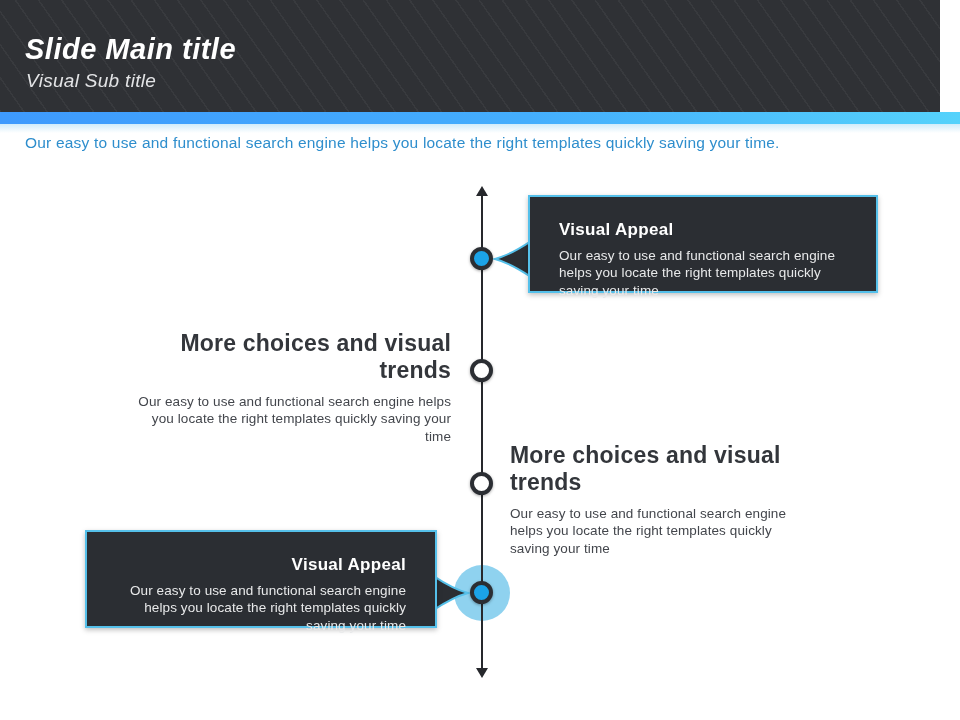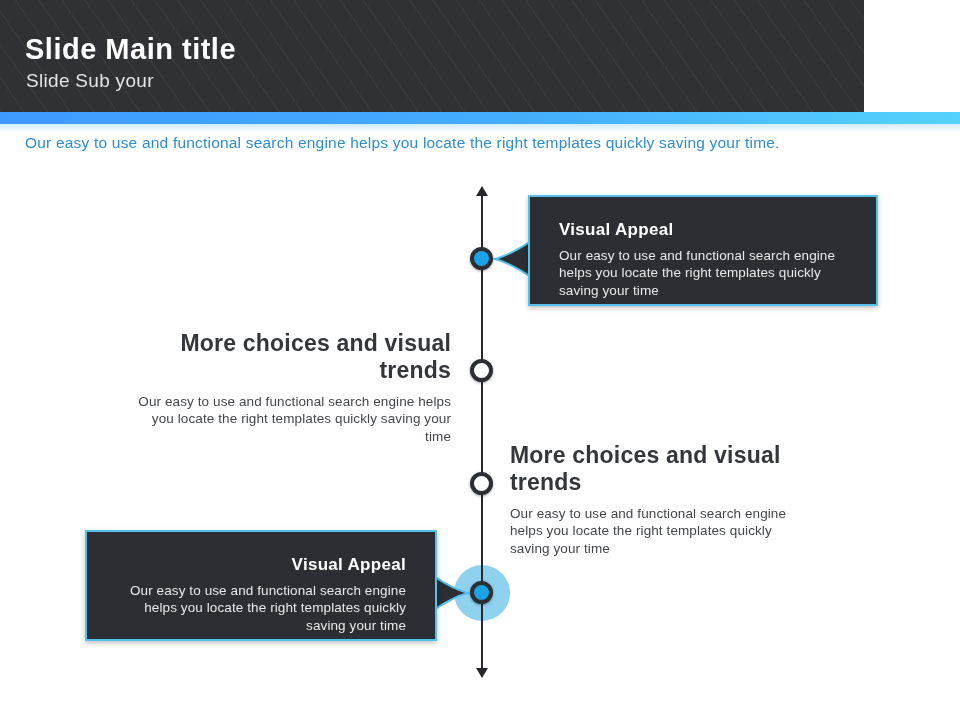--- a/index.html
+++ b/index.html
@@ -7,26 +7,27 @@
   body {
     font-family: "Liberation Sans", sans-serif;
     background: #ffffff;
     position: relative;
     overflow: hidden;
   }
   .stage { position: absolute; left: 0; top: 0; width: 960px; height: 720px; }
 
   
   .header {
-    position: absolute; left: 0; top: 0; width: 864px; height: 112px;
+    position: absolute; left: 0; top: 0; width: 940px; height: 112px;
     background:
       repeating-linear-gradient(55deg,
         rgba(255,255,255,0.045) 0 1.5px,
         transparent 1.5px 19px),
       #2f3135;
+    font-style: italic;
   }
   .header-title {
     position: absolute; left: 25px; top: 33px;
     font-size: 29px; font-weight: bold; color: #ffffff; letter-spacing: 0.5px;
   }
   .header-subtitle {
     position: absolute; left: 26px; top: 70px;
     font-size: 19px; font-weight: normal; color: #e3e4e6; letter-spacing: 0.3px;
   }
   .accent-bar {
@@ -70,21 +71,21 @@
   .node-2 { left: 470px; top: 359px; }
   .node-3 { left: 470px; top: 472px; }
   .node-4 { left: 470px; top: 581px; }
   .halo {
     position: absolute; left: 454px; top: 565px; width: 56px; height: 56px;
     border-radius: 50%; background: #8fd2ef; z-index: 0;
   }
 
   
   .callout {
-    position: absolute; width: 350px; height: 111px;
+    position: absolute; width: 350px; height: 98px;
     background: #2b2e33; border: 2px solid #55c0ea; z-index: 4;
     box-shadow: 0 2px 5px rgba(0,0,0,0.25);
   }
   .callout-1 { left: 528px; top: 195px; padding: 23px 26px 0 29px; text-align: left; }
   .callout-2 { left: 85px;  top: 530px; width: 352px; padding: 23px 29px 0 26px; text-align: right; }
   .callout-title {
     font-size: 17px; font-weight: bold; color: #ffffff; letter-spacing: 0.3px;
     margin-bottom: 7px;
   }
   .callout-body {
@@ -106,21 +107,21 @@
   .plain-2 { left: 135px; top: 330px; width: 316px; text-align: right; }
   .plain-3 { left: 510px; top: 442px; width: 300px; text-align: left; }
 </style>
 </head>
 <body>
 
 <div class="stage">
 
   <div class="header">
     <div class="header-title">Slide Main title</div>
-    <div class="header-subtitle">Slide Sub your</div>
+    <div class="header-subtitle">Visual Sub title</div>
   </div>
   <div class="accent-bar"></div>
   <div class="accent-glow"></div>
   <div class="description">Our easy to use and functional search engine helps you locate the right templates quickly saving your time.</div>
 
   <div class="halo"></div>
   <div class="spine"></div>
   <div class="arrow-up"></div>
   <div class="arrow-down"></div>
 

